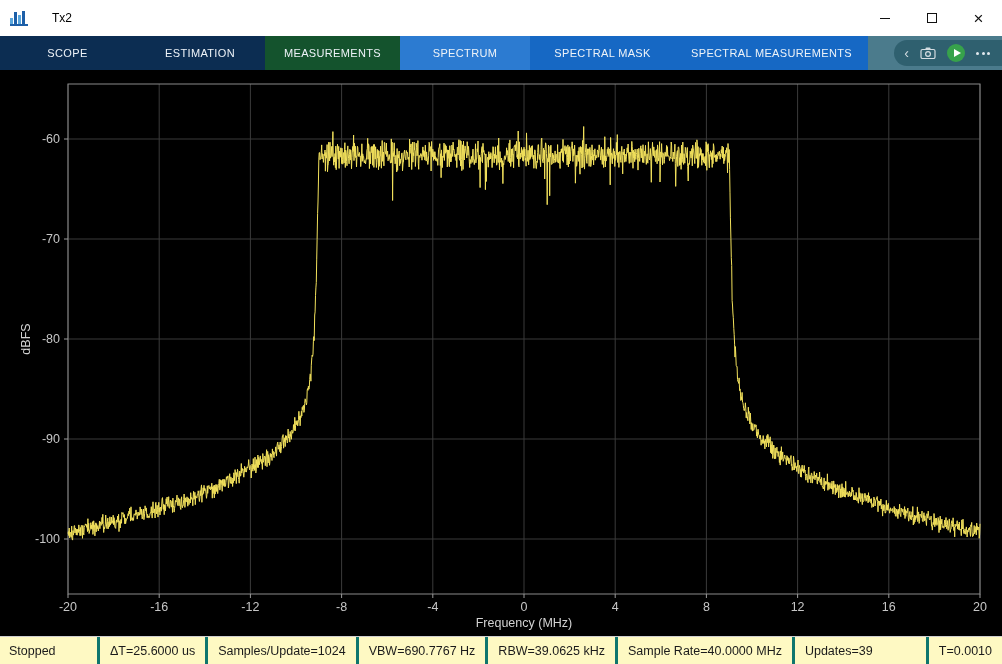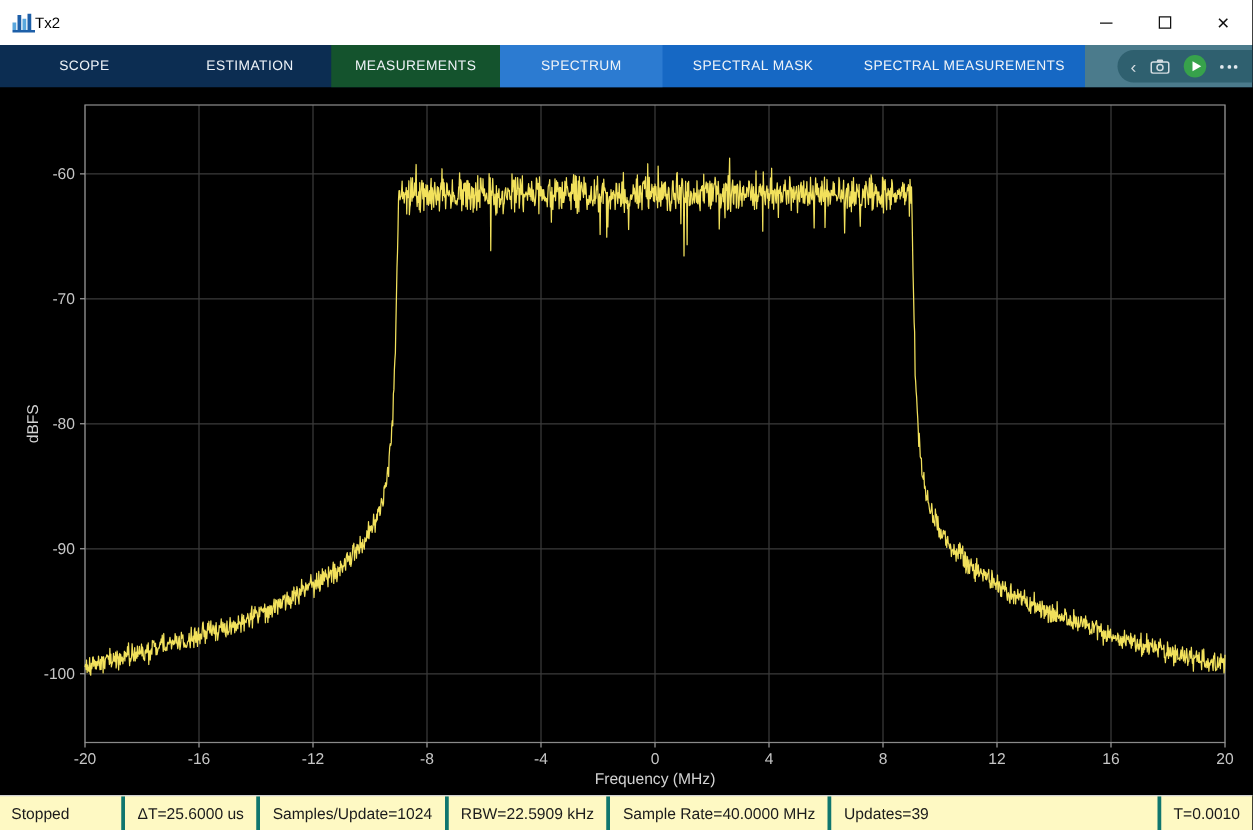--- a/index.html
+++ b/index.html
@@ -4,21 +4,21 @@
 <style>
   *{margin:0;padding:0;box-sizing:border-box}
   html,body{width:1002px;height:664px;overflow:hidden}
   body{font-family:"Liberation Sans",sans-serif;background:#000}
   .window{width:1002px;height:664px;display:flex;flex-direction:column}
 
   
   .titlebar{flex:0 0 36px;height:36px;background:#ffffff;display:flex;align-items:center}
   .app-icon{width:18px;height:15px;margin-left:10px;display:flex;align-items:flex-end;gap:1px;border-bottom:2px solid #1d5fa8}
   .app-icon .bar{width:3px}
-  .title-text{margin-left:0;font-size:12px;color:#000}
+  .title-text{margin-left:24px;font-size:12px;color:#000}
   .win-controls{margin-left:auto;display:flex;height:100%}
   .win-btn{width:47px;height:36px;display:flex;align-items:center;justify-content:center;cursor:pointer}
   .min-glyph{width:10px;height:1px;background:#111}
   .max-glyph{width:10px;height:10px;border:1px solid #111}
   .close-glyph{font-size:17px;line-height:1;color:#111}
 
   
   .toolstrip{flex:0 0 34px;height:34px;display:flex;background:#0c2d52;color:#fff}
   #main-tabs{display:flex}
   #sub-tabs{display:flex;background:#1668c4}
@@ -170,20 +170,21 @@
       <text id="x-axis-label" class="axislabel" text-anchor="middle" x="524" y="557">Frequency (MHz)</text>
       <text id="y-axis-label" class="axislabel" text-anchor="middle" transform="translate(30 269) rotate(-90)">dBFS</text>
     </svg>
   </div>
 
   <div class="statusbar">
     <div class="status-state">Stopped</div>
     <div id="status-segments">
         <div class="status-seg">ΔT=25.6000 us</div>
         <div class="status-seg">Samples/Update=1024</div>
-        <div class="status-seg">RBW=22.5909 kHz</div>
+        <div class="status-seg">VBW=690.7767 Hz</div>
+        <div class="status-seg">RBW=39.0625 kHz</div>
         <div class="status-seg">Sample Rate=40.0000 MHz</div>
         <div class="status-seg">Updates=39</div>
         <div class="status-seg last">T=0.0010</div>
       </div>
   </div>
 
 </div>
 
 </body></html>

